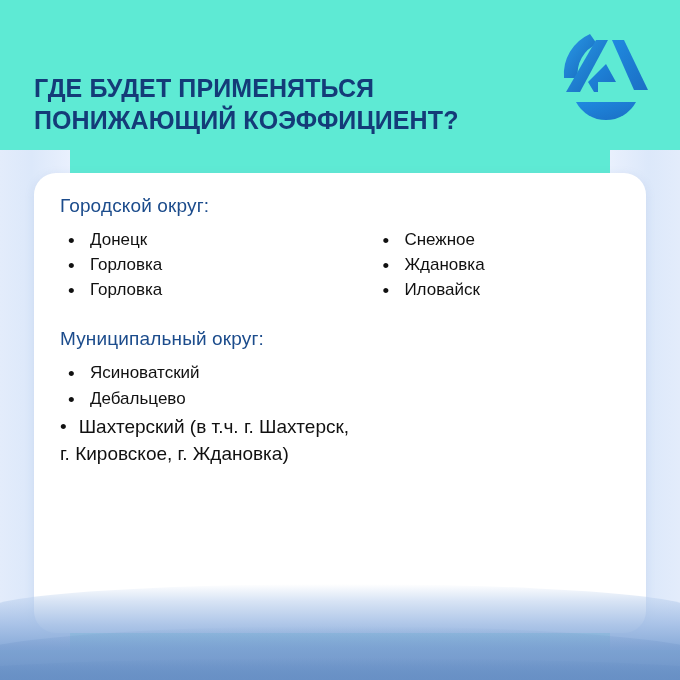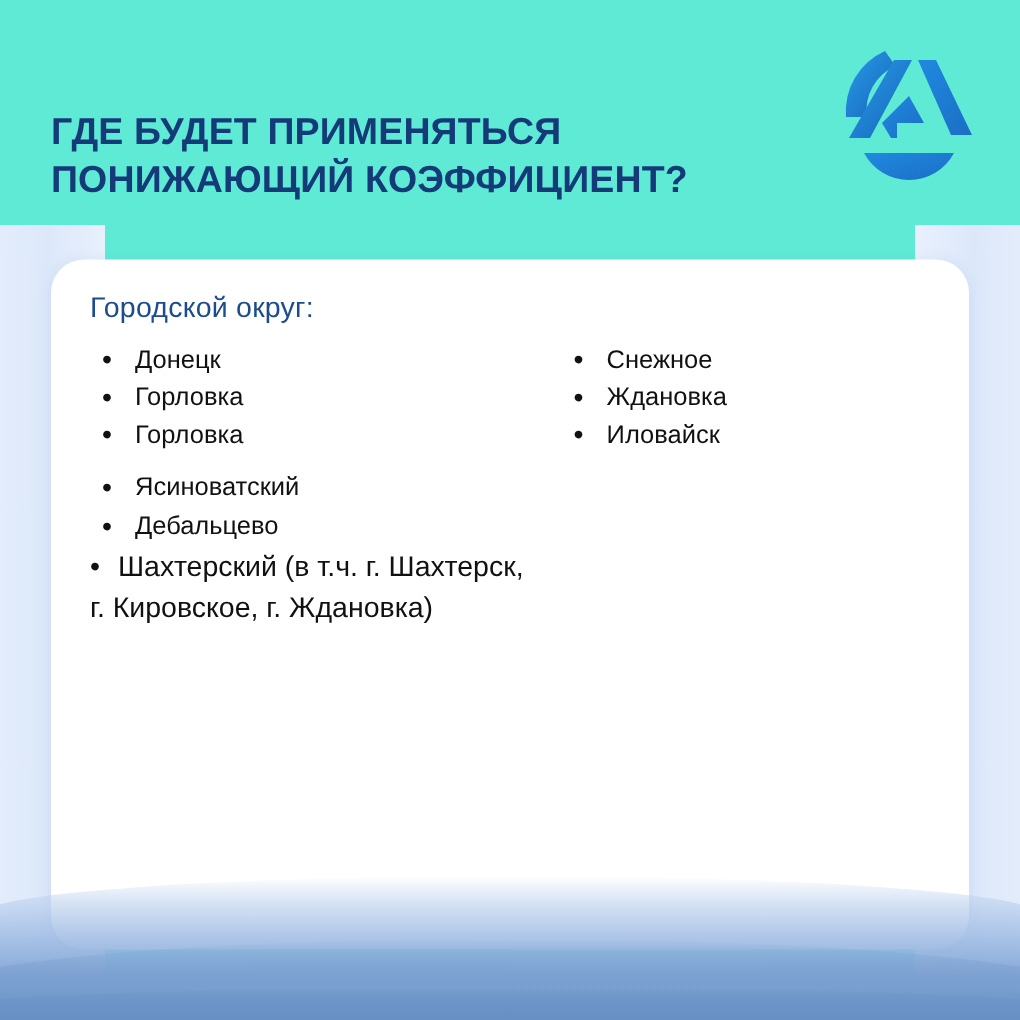--- a/index.html
+++ b/index.html
@@ -245,20 +245,21 @@
             <li>Снежное</li>
             <li>Ждановка</li>
             <li>Иловайск</li>
           </ul>
         </div>
       </div>
 
     </div>
 
     <div>
+      <div class="section-heading second">Муниципальный округ:</div>
 
       <div class="cols">
         <div class="col-left">
           <ul class="bullets muni-list">
             <li>Ясиноватский</li>
             <li>Дебальцево</li>
           </ul>
         </div>
       </div>
 

